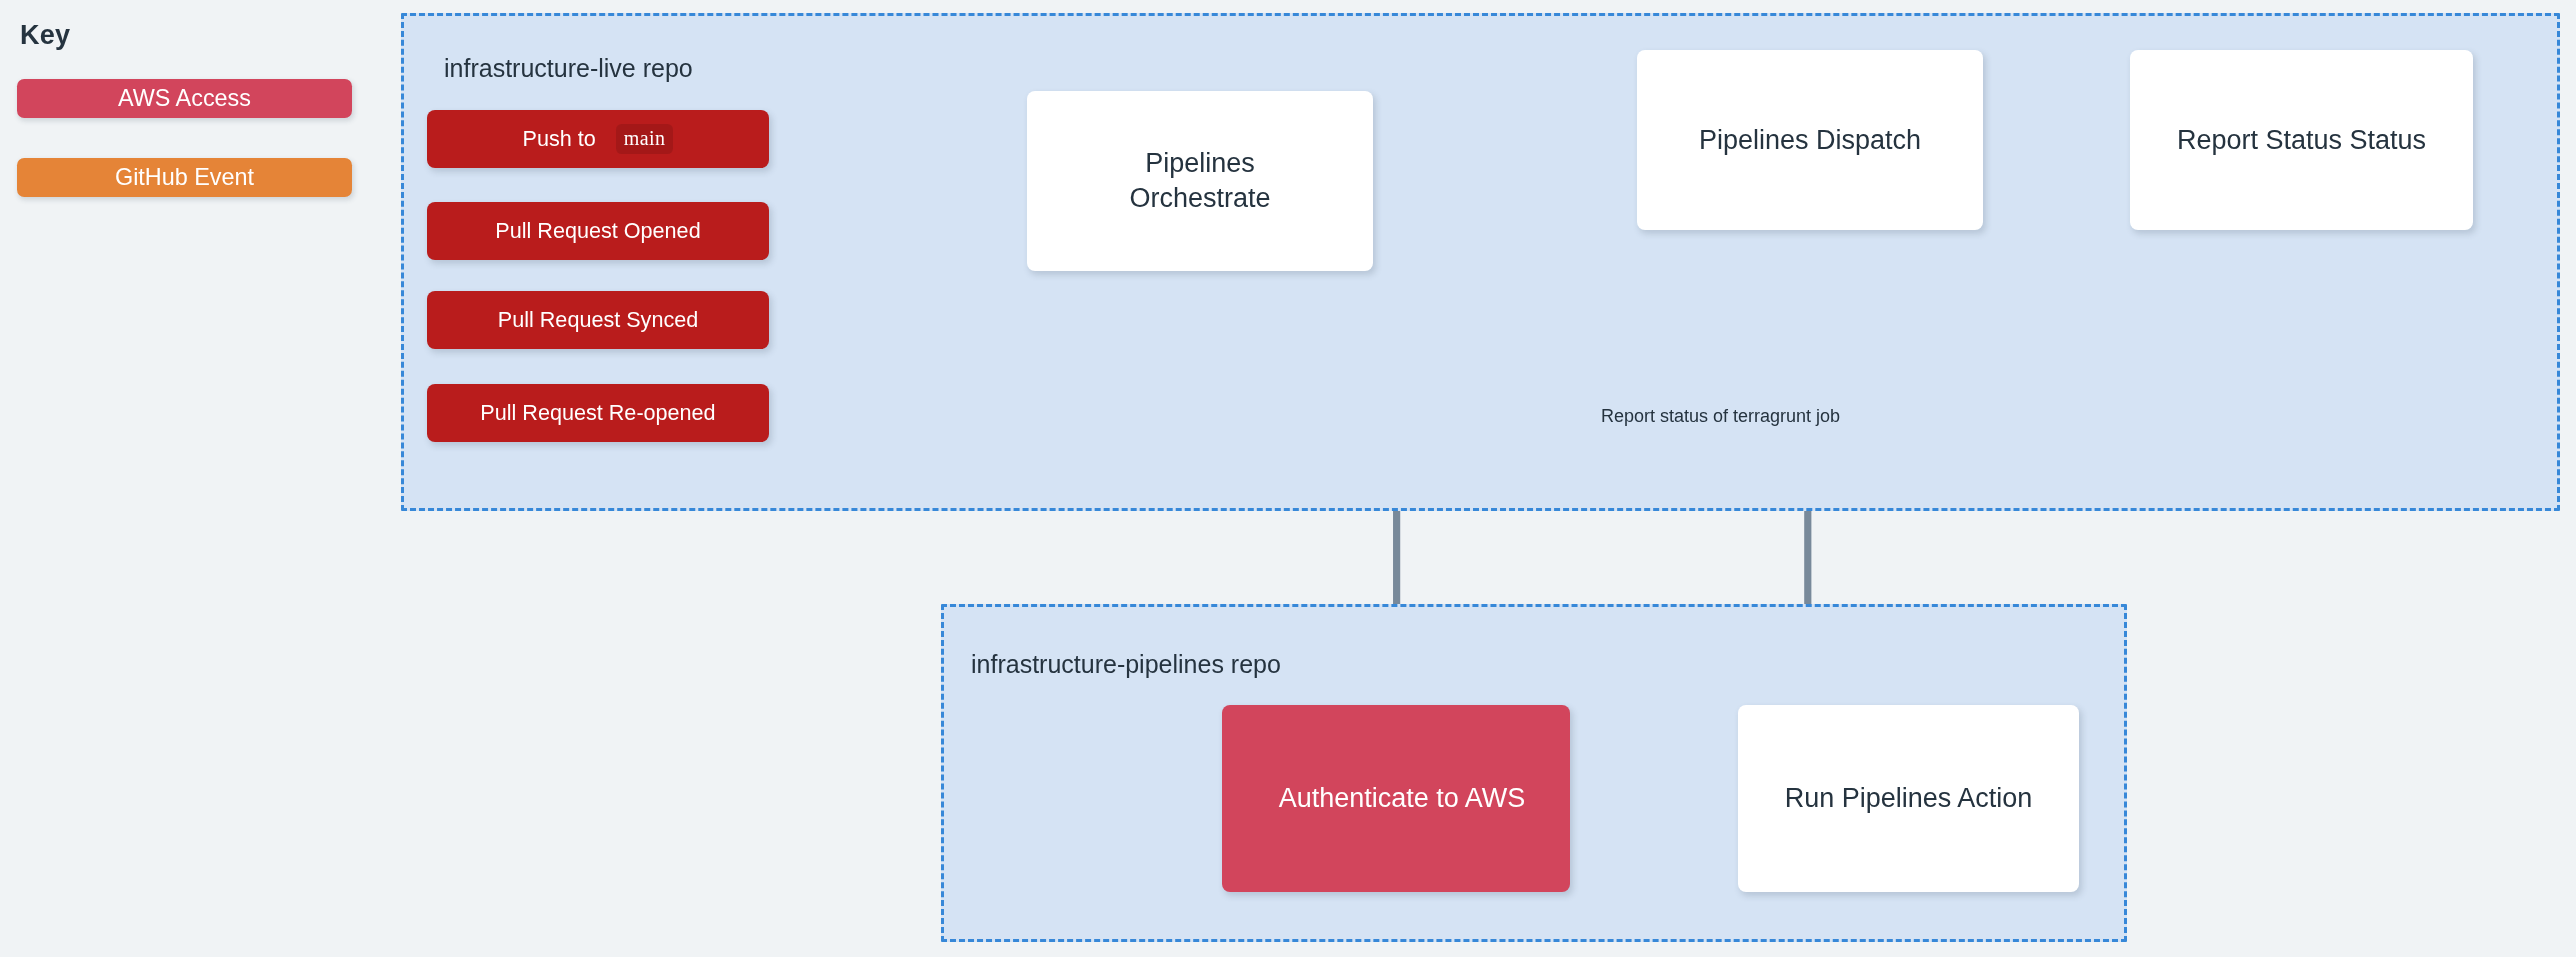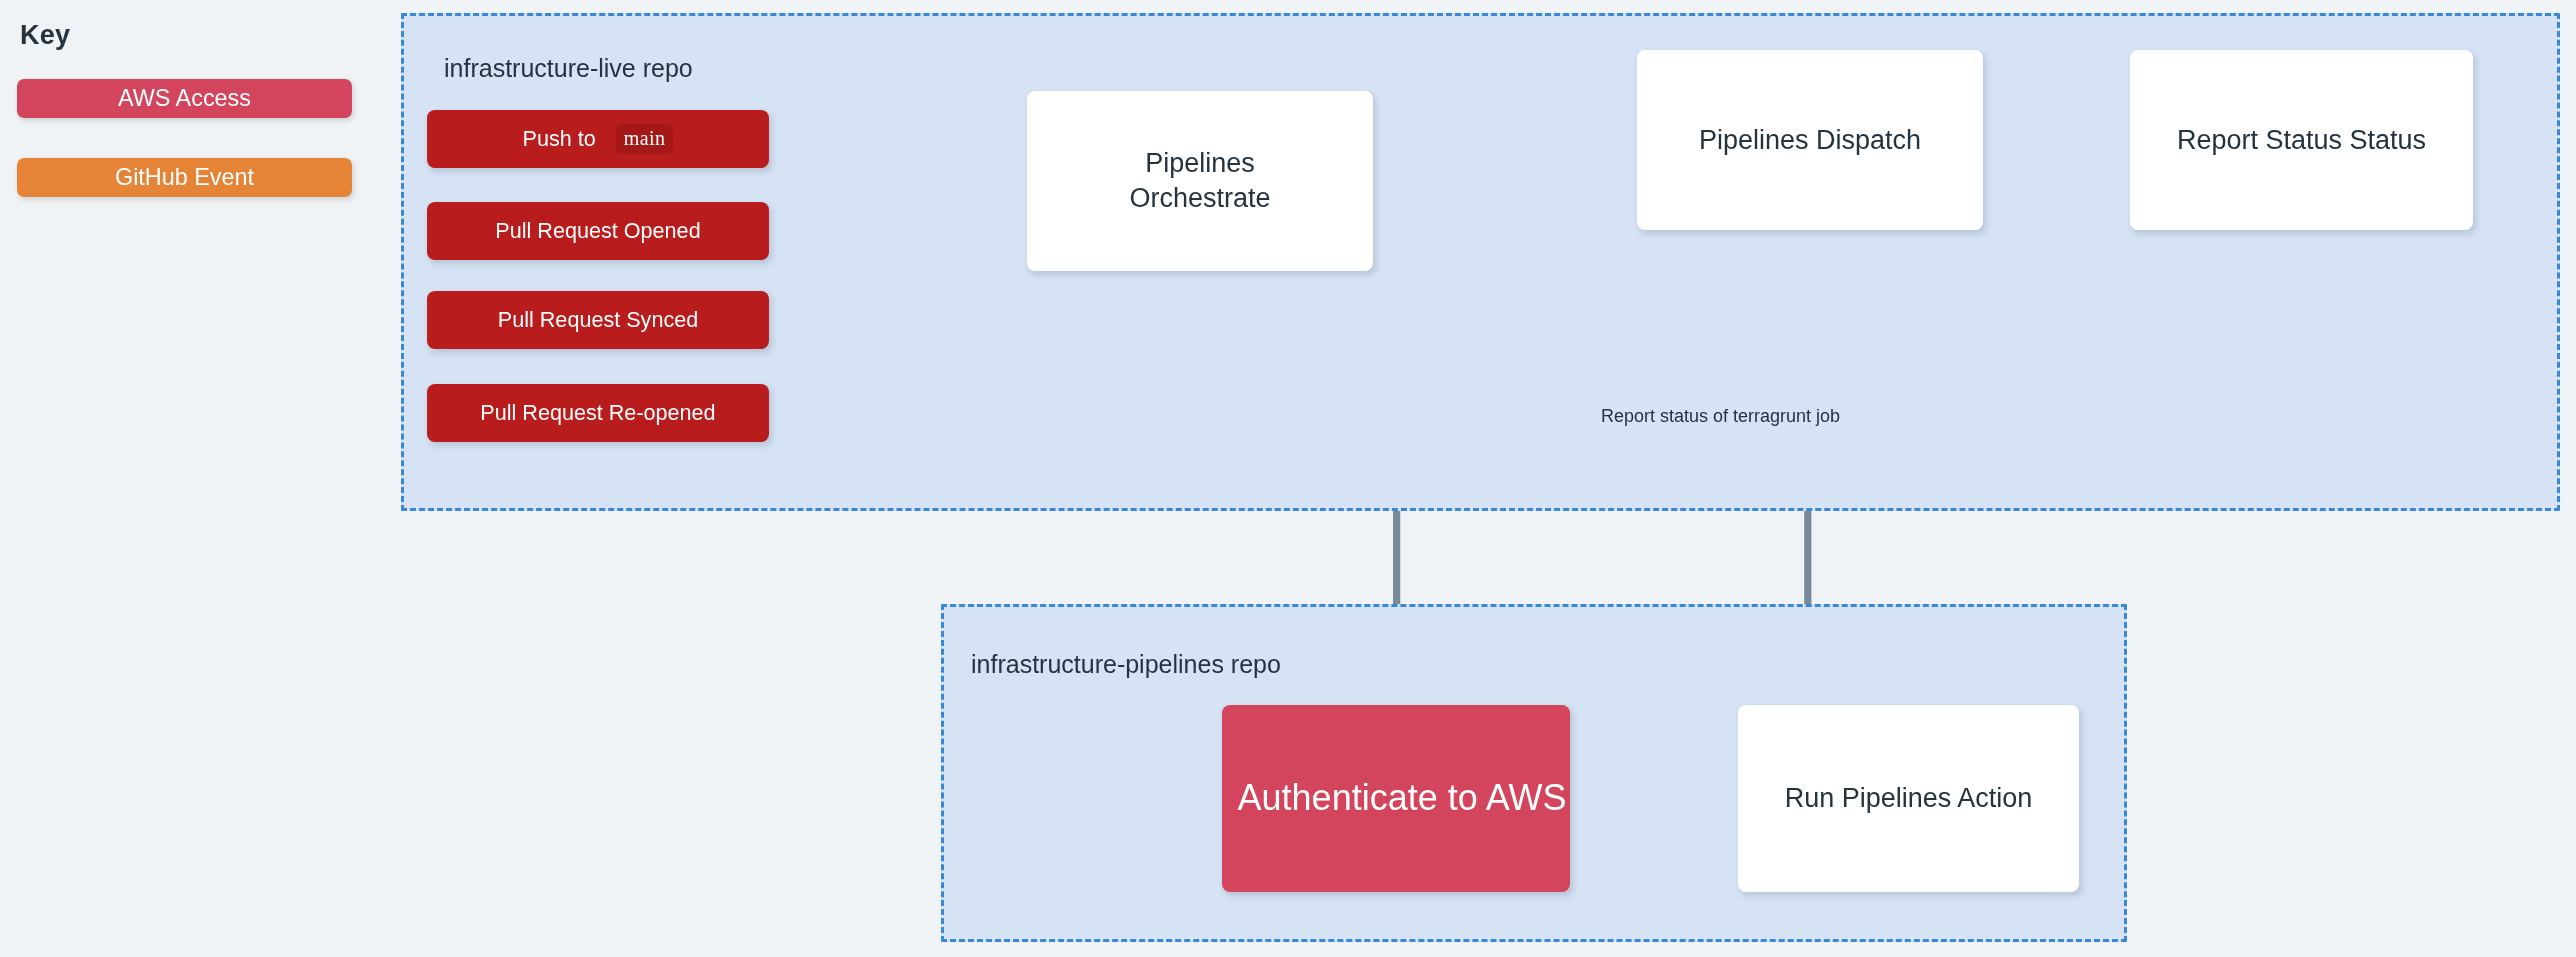--- a/index.html
+++ b/index.html
@@ -113,21 +113,21 @@
     font-size: 27px;
   }
   #n-orchestrate { left: 1027px; top: 50px;  width: 346px; height: 180px; margin-top: 41px; }
   #n-dispatch    { left: 1589px; top: 50px;  width: 346px; height: 180px; margin-left: 48px; }
   #n-report      { left: 2130px; top: 50px;  width: 343px; height: 180px; }
   #n-run         { left: 1738px; top: 705px; width: 341px; height: 187px; }
 
   .node.aws-node {
     background: #d2455c;
     color: #ffffff;
-    font-size: 36px;
+    font-size: 27px;
     left: 1222px;
     top: 705px;
     width: 348px;
     height: 187px;
     padding-left: 12px;
   }
 
   
   .edge-label {
     position: absolute;

